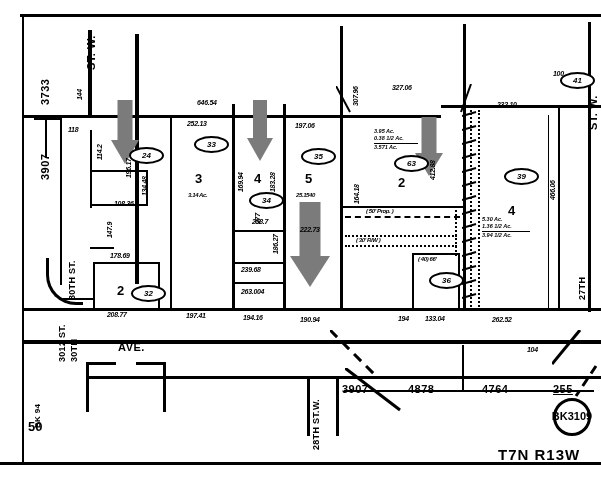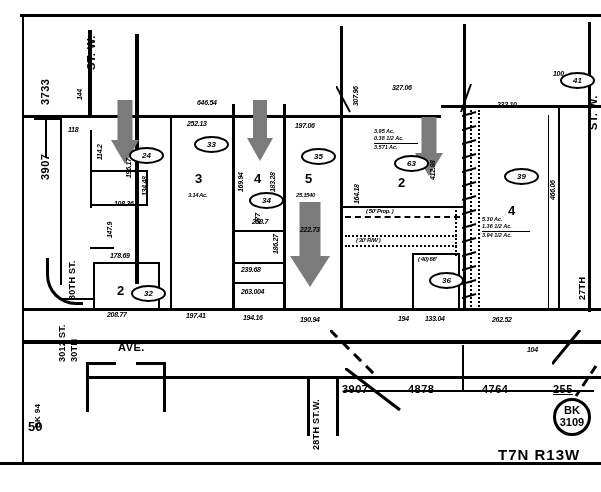--- a/index.html
+++ b/index.html
@@ -79,21 +79,21 @@
     font-size:8px;font-weight:bold;font-style:italic;
     color:#000;background:#fff;
     width:35px;height:17px;
     box-sizing:border-box;
   }
   .circ-bk{
     position:absolute;
     border:3px solid #000;
     border-radius:50%;
     width:38px;height:38px;
-    display:flex;flex-direction:column;
+    display:flex;flex-direction:row;
     align-items:center;justify-content:center;
     box-sizing:border-box;background:#fff;
     font-size:11px;font-weight:bold;line-height:1.05;
   }
 
   
   .arrow{position:absolute;}
   .arrow .shaft{
     position:absolute;background:#7b7b7b;left:50%;top:0;transform:translateX(-50%);
   }

